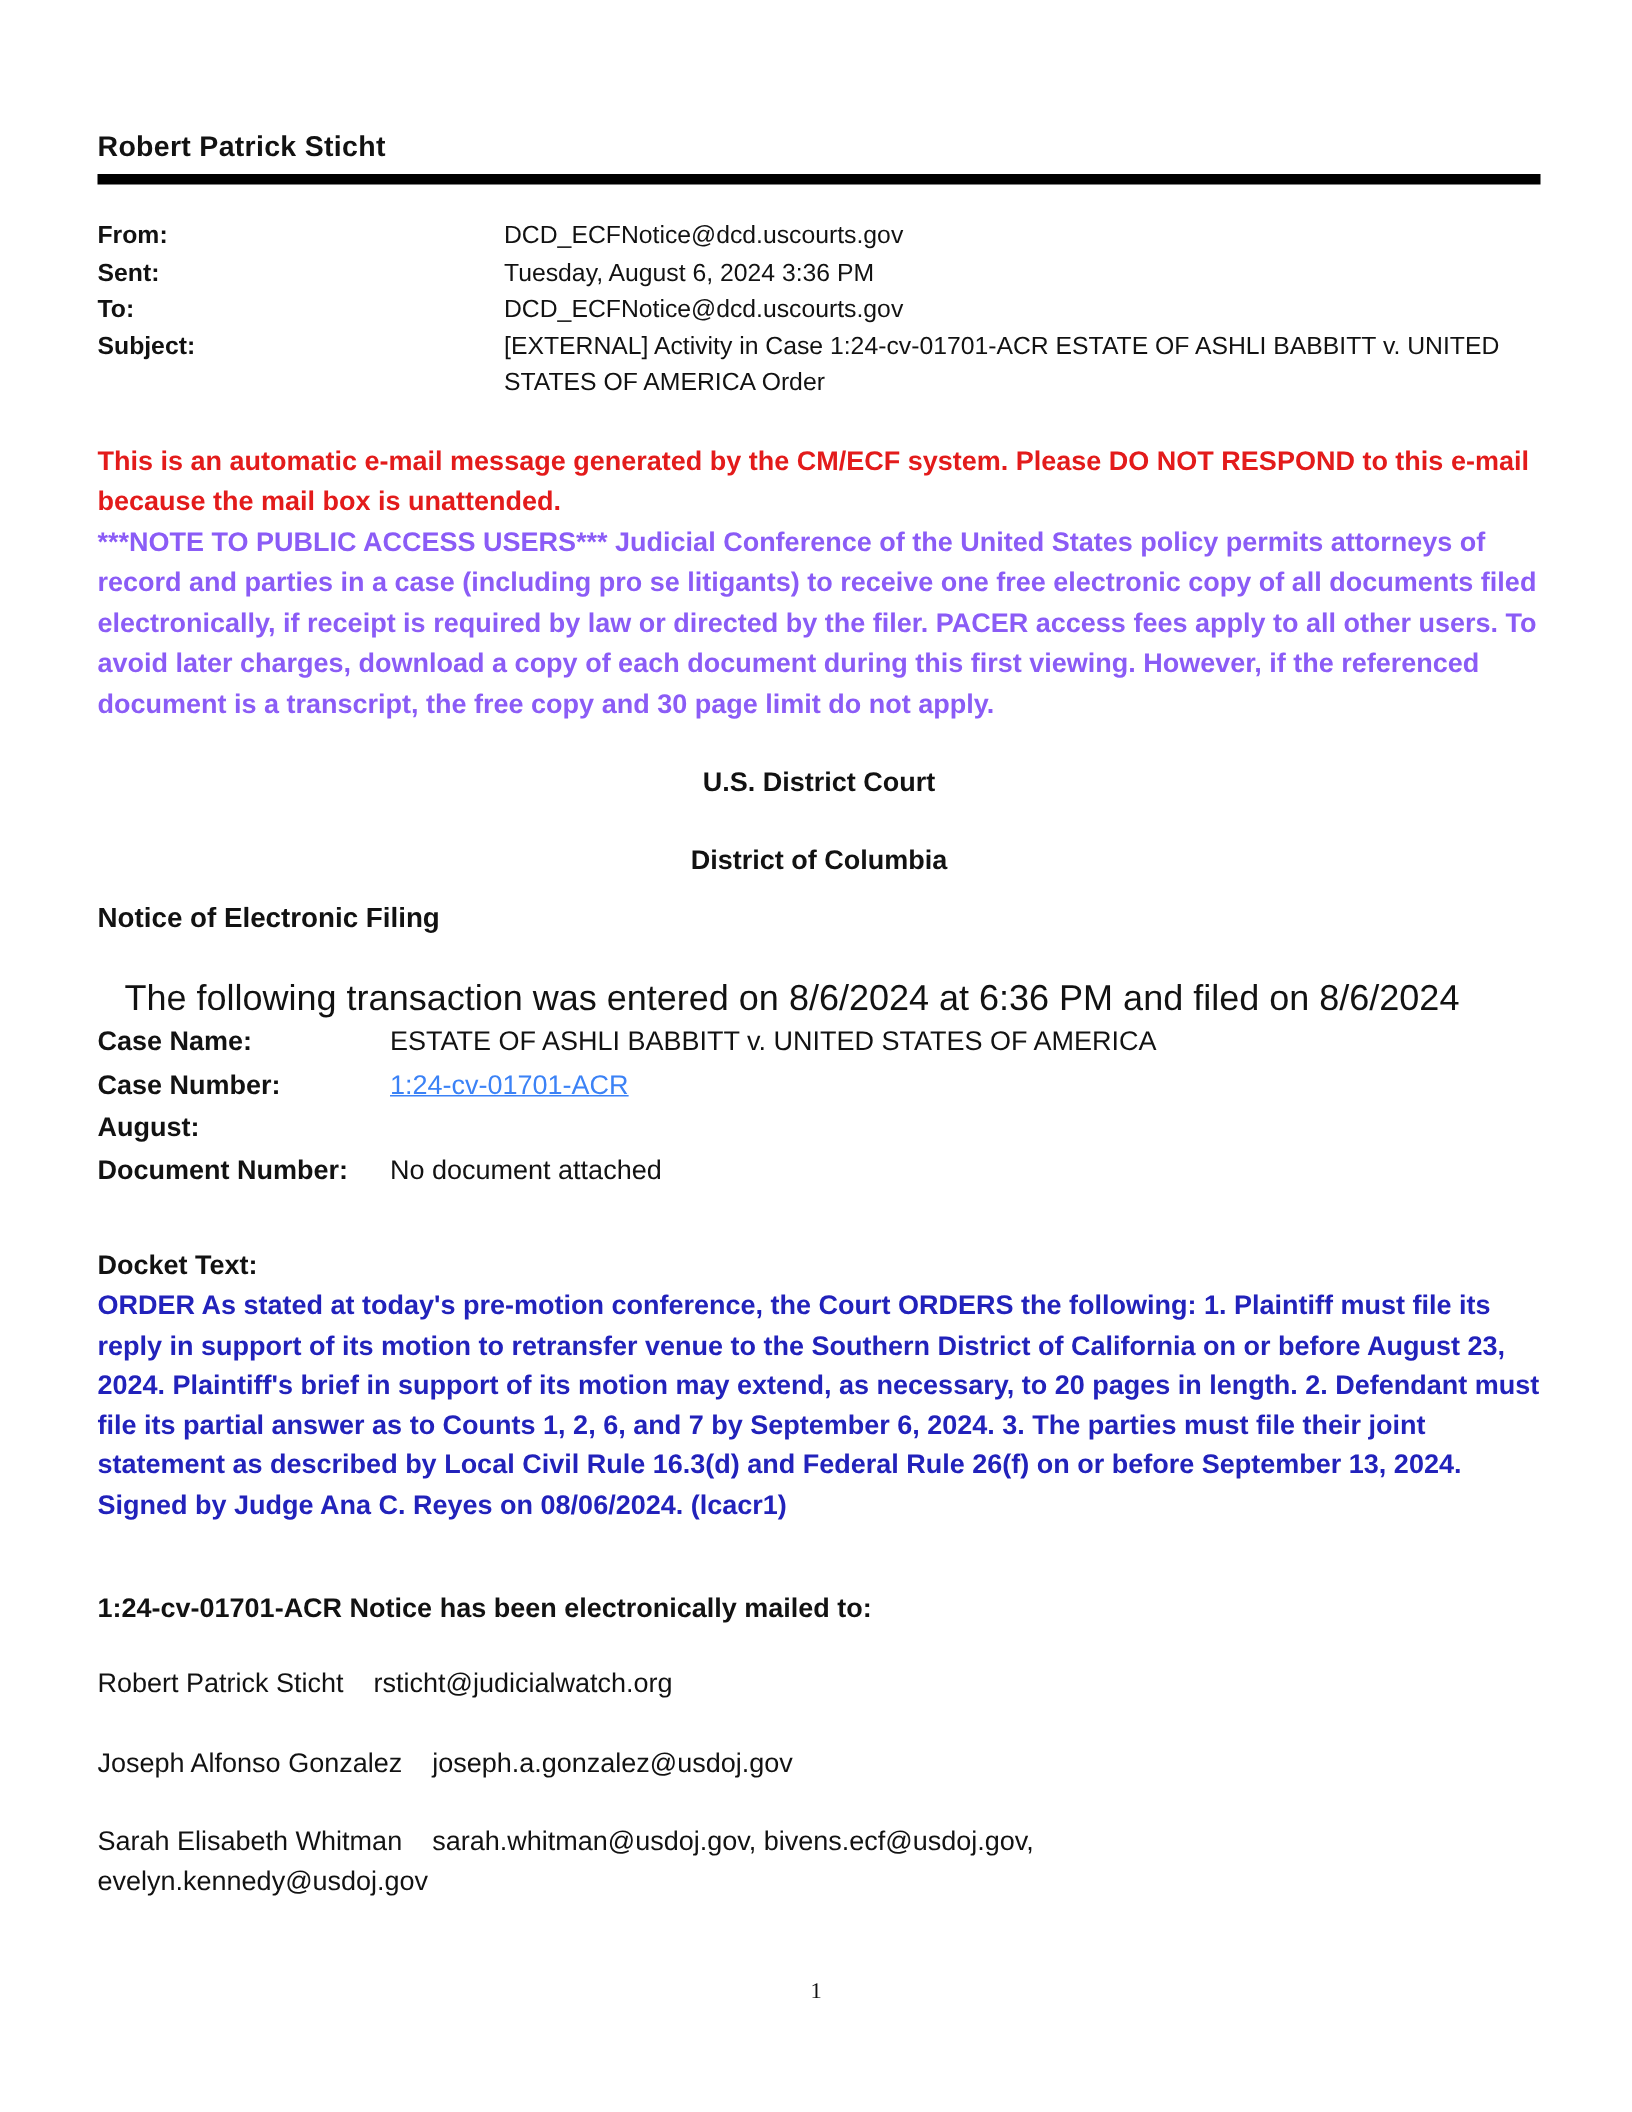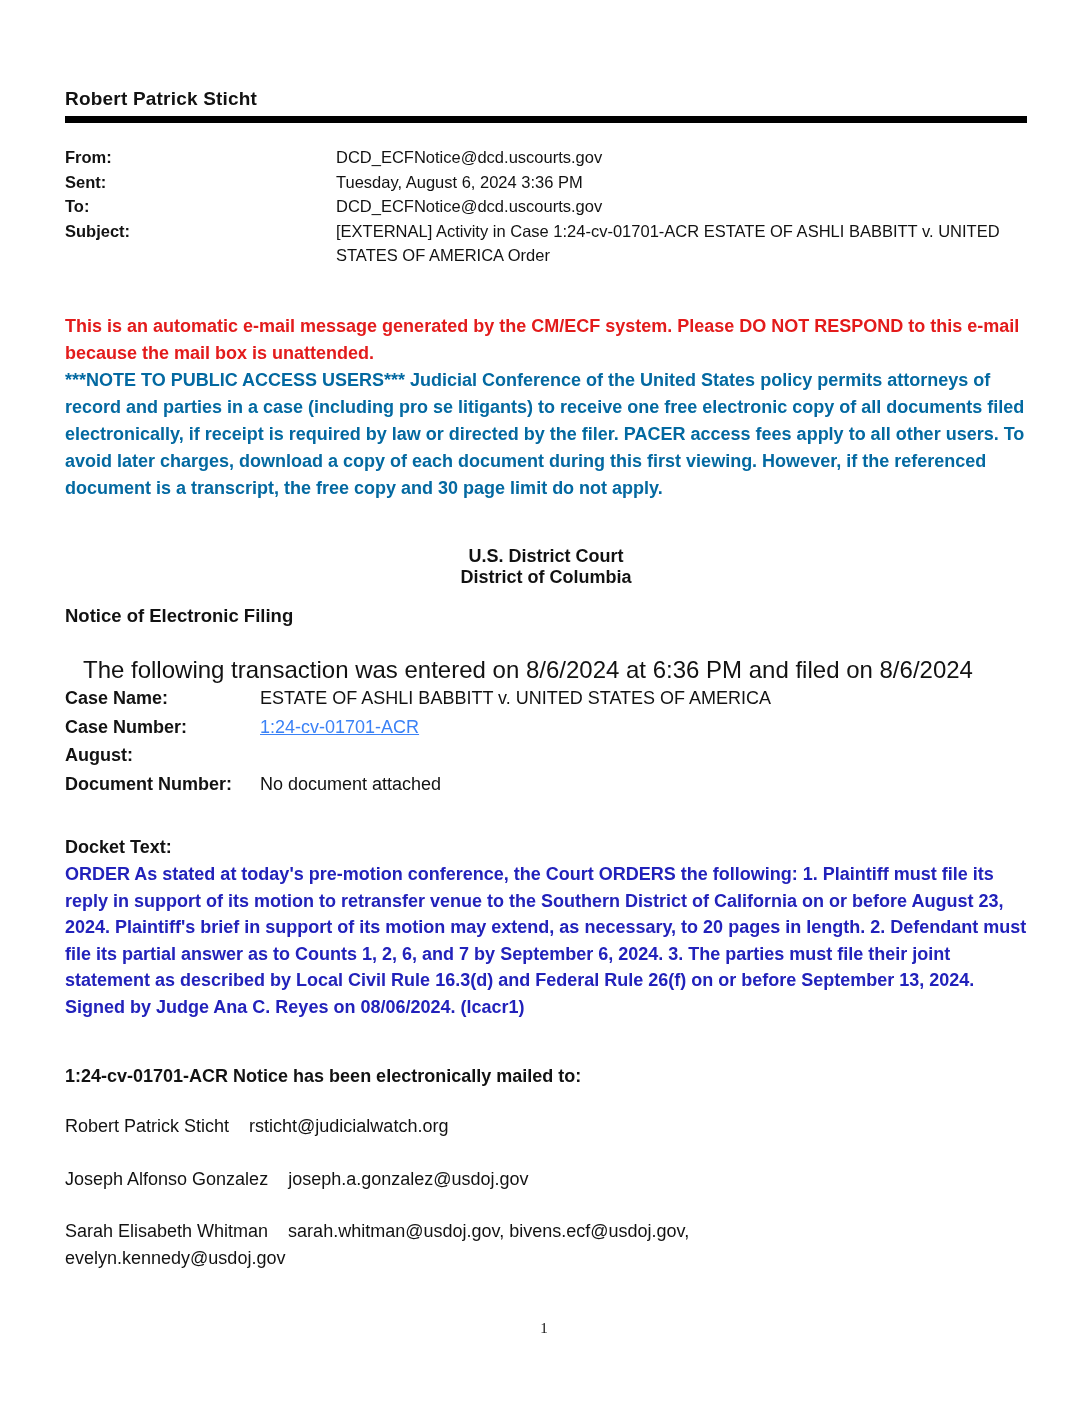--- a/index.html
+++ b/index.html
@@ -14,26 +14,26 @@
     overflow:hidden;
   }
   .sender-name { font-size:19px; font-weight:bold; letter-spacing:.2px; line-height:22px; }
   .rule { margin-top:6px; height:7px; background:#000; }
 
   .hdr-fields { margin-top:22px; font-size:16.5px; line-height:24.5px; }
   .hdr-row { display:flex; }
   .hdr-label { width:271px; flex-shrink:0; font-weight:bold; }
   .hdr-value { max-width:690px; }
 
-  .warning { margin-top:45px; font-size:18px; font-weight:bold; line-height:27px; color:#e31b1b; max-width:962px; }
-  .note    { margin-top:0;  font-size:18px; font-weight:bold; line-height:27px; color:#0369a1; max-width:962px; }
+  .warning { margin-top:26px; font-size:18px; font-weight:bold; line-height:27px; color:#e31b1b; max-width:962px; }
+  .note    { margin-top:0;  font-size:18px; font-weight:bold; line-height:27px; color:#8b5cf6; max-width:962px; }
 
   .center-head { text-align:center; font-size:18px; font-weight:bold; }
-  .court-name   { margin-top:44px; }
-  .court-district { }
+  .court-name   { margin-top:28px; }
+  .court-district { margin-top:31px; }
 
   .notice-heading { margin-top:17px; font-size:18.5px; font-weight:bold; }
 
   .transaction { margin-top:29px; font-size:24px; line-height:28.5px;margin-left:18px; }
 
   .case-table { font-size:18px; line-height:28.5px; }
   .case-row { display:flex; }
   .case-label { width:195px; flex-shrink:0; font-weight:bold; }
   .case-value { }
   .case-link { color:#3b82f6; text-decoration:underline; cursor:pointer; }

